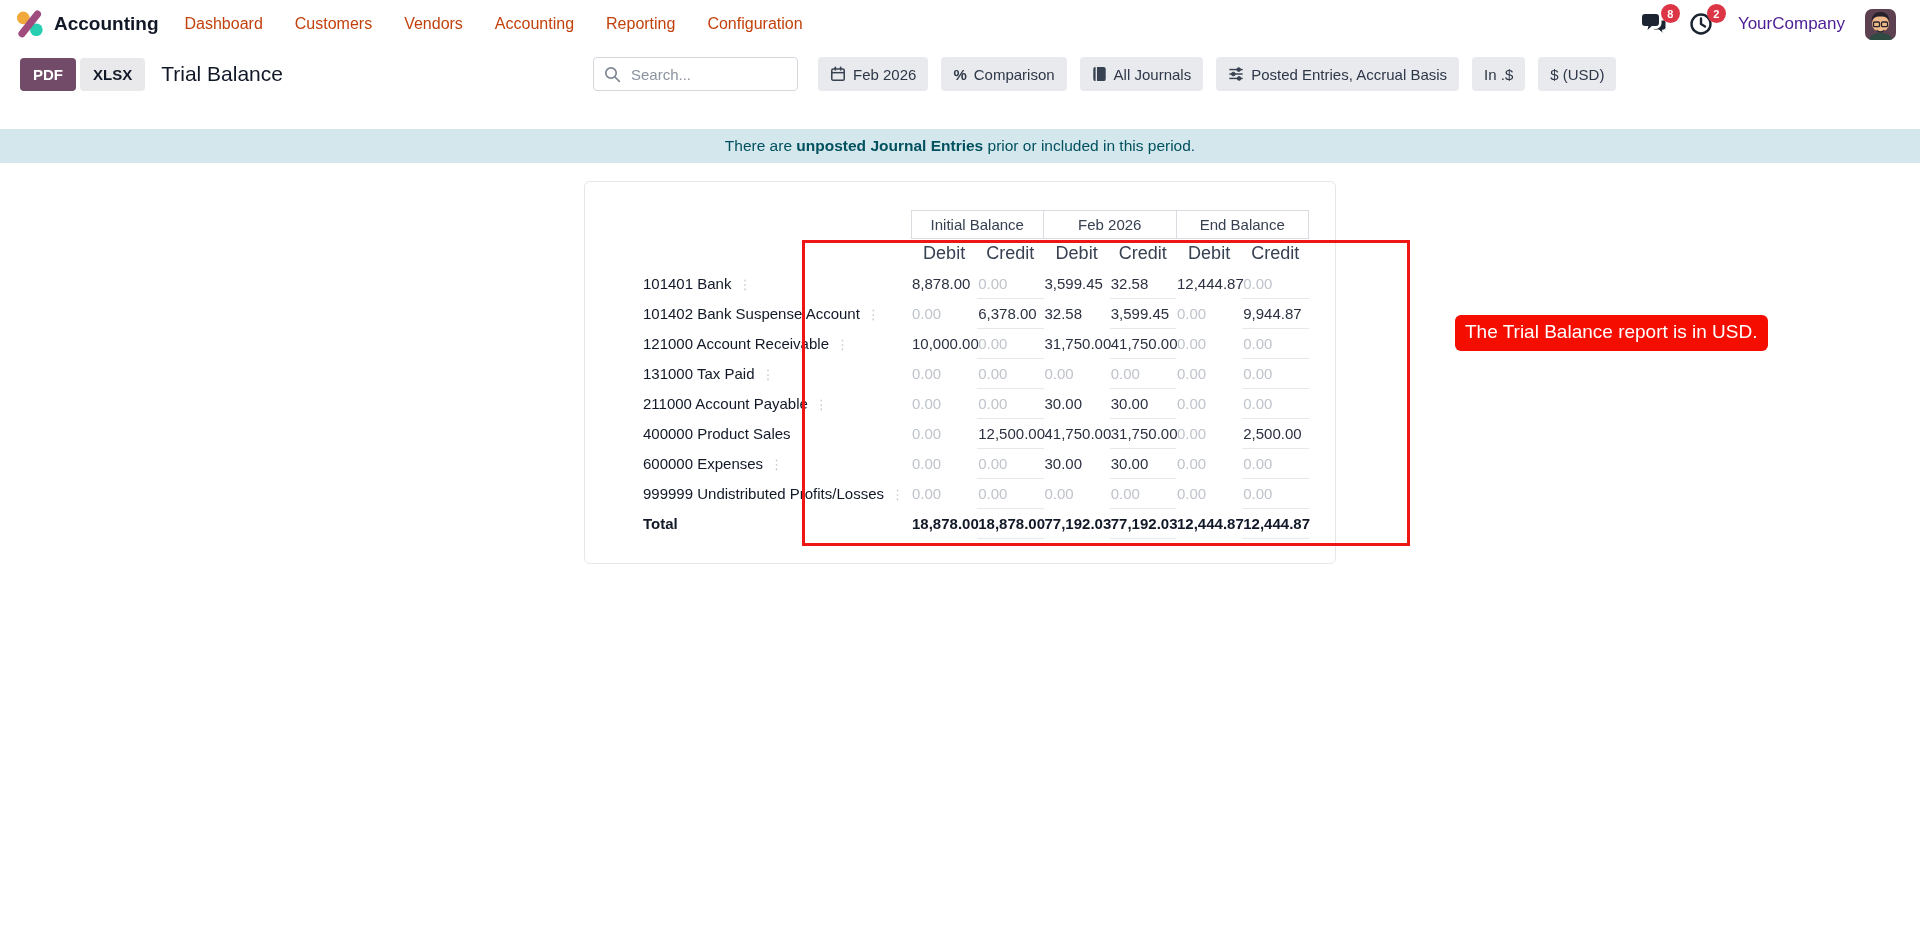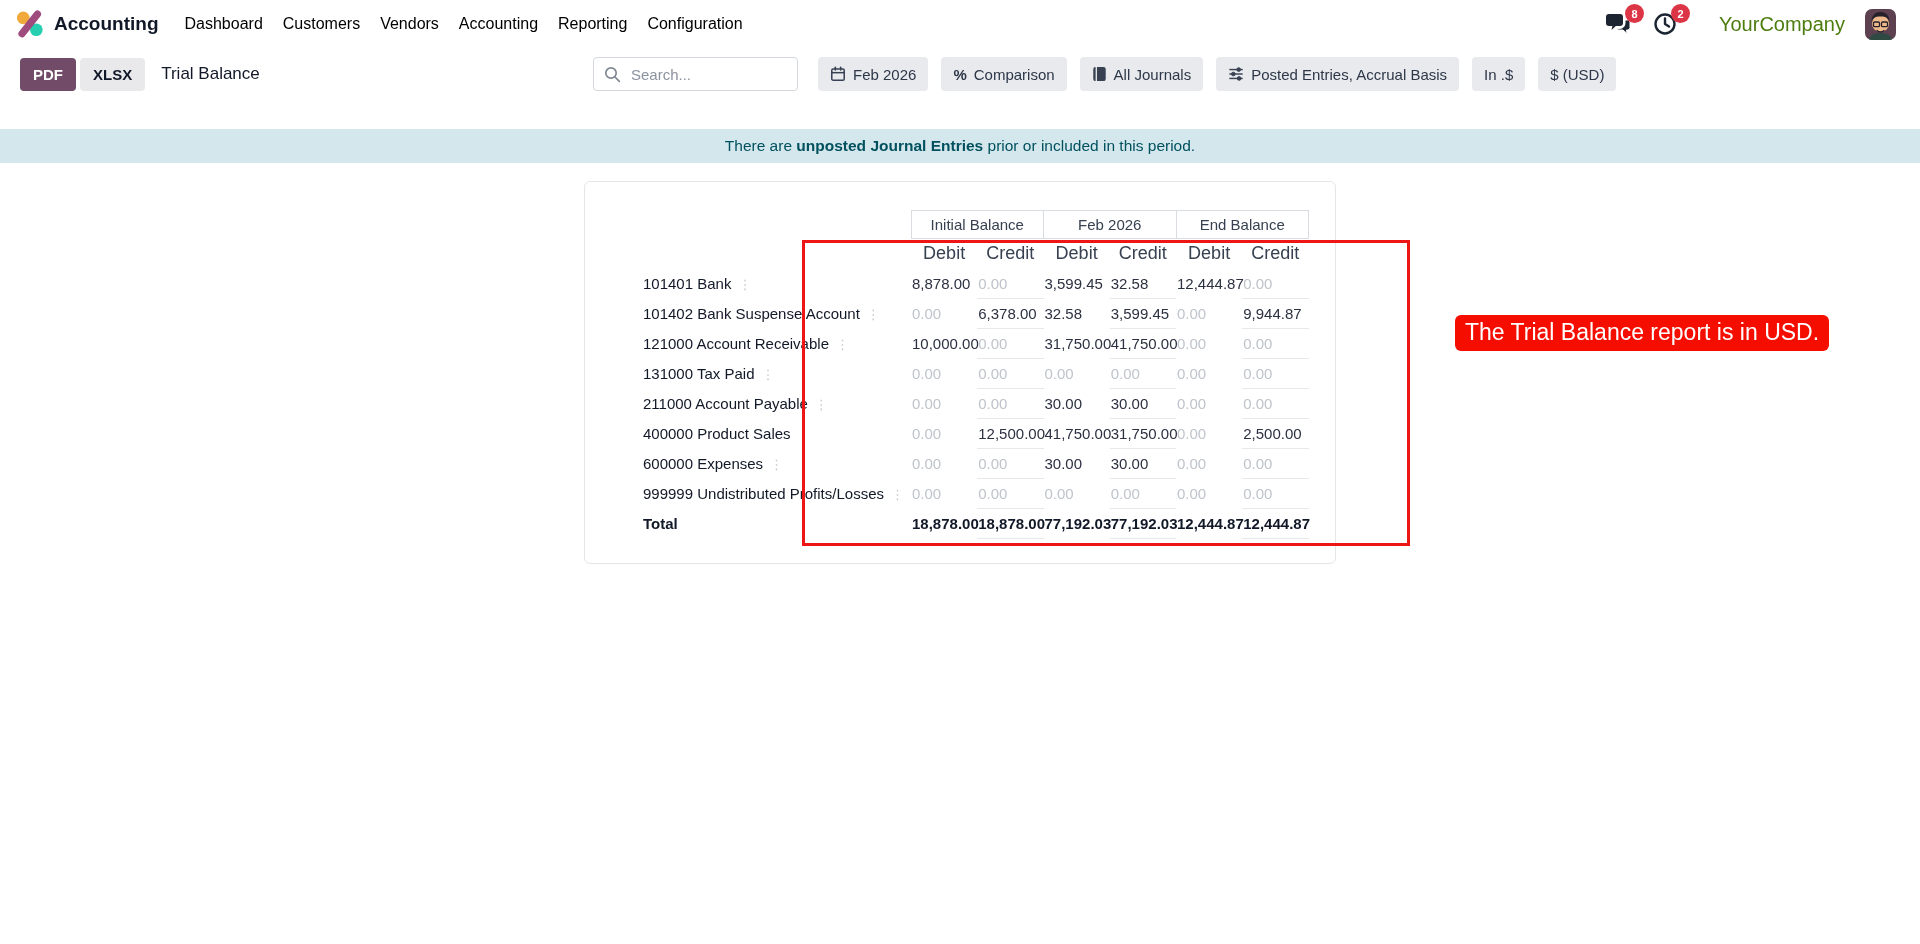--- a/index.html
+++ b/index.html
@@ -7,37 +7,37 @@
   body {
     width:1920px; height:944px; position:relative; overflow:hidden;
     background:#ffffff; color:#111827;
     font-family:"Liberation Sans", sans-serif;
   }
 
   
   .navbar { height:48px; display:flex; align-items:center; padding:0 16px; background:#fff; }
   .logo { width:28px; height:28px; flex:0 0 auto; }
   .brand { font-size:19px; font-weight:700; color:#111827; margin:0 10px 0 10px; }
-  .nav-items { display:flex; gap:20px; margin-left:16px; font-size:16px; color:#000000; }
+  .nav-items { display:flex; gap:32px; margin-left:16px; font-size:16px; color:#c2410c; }
   .nav-item { cursor:pointer; white-space:nowrap; }
   .nav-right { margin-left:auto; display:flex; align-items:center; gap:20px; padding-right:8px; }
   .icon-wrap { position:relative; width:26px; height:26px; display:flex; align-items:center; justify-content:center; cursor:pointer; }
   .badge { position:absolute; top:-7px; right:-12px; min-width:19px; height:19px; padding:0 5px;
            border-radius:10px; color:#fff; font-size:11px; font-weight:700;
            display:flex; align-items:center; justify-content:center; }
-  .company { font-size:20px; color:#4d7c0f; cursor:pointer; margin-left:21px; }
+  .company { font-size:17px; color:#4c1d95; cursor:pointer; margin-left:4px; }
   .avatar { width:31px; height:31px; border-radius:7px; overflow:hidden; cursor:pointer; }
 
   
   .control-bar { height:52px; position:relative; display:flex; align-items:center; padding:0 20px; background:#fff; }
   .btn { border:none; border-radius:4px; height:33px; padding:0 13px; font-size:15px;
          font-family:inherit; cursor:pointer; display:inline-flex; align-items:center; }
   .btn-pdf { color:#fff; font-weight:600; }
   .btn-xlsx { background:#e9e9eb; color:#111827; font-weight:600; margin-left:4px; }
-  .view-title { font-size:17px; color:#111827; margin-left:16px; }
+  .view-title { font-size:21px; color:#111827; margin-left:16px; }
 
   .search-wrap { position:absolute; left:593px; top:9px; width:205px; height:34px;
                  border:1px solid #d4d8dd; border-radius:4px; background:#fff;
                  display:flex; align-items:center; gap:8px; padding:0 10px; }
   .search-wrap input { border:none; outline:none; width:100%; font-size:15px; font-family:inherit; color:#701a75; background:transparent; }
   .search-wrap input::placeholder { color:#8b93a0; }
 
   .filters { position:absolute; left:818px; top:9px; display:flex; gap:13px; }
   .filter-btn { background:#e8eaed; border:none; border-radius:4px; height:34px; padding:0 12px;
                 font-size:15px; color:#2d3748; font-family:inherit; cursor:pointer;
@@ -63,21 +63,21 @@
   .dots { color:#c3c7cd; margin-left:7px; font-size:13px; cursor:pointer; }
   .num { text-align:left; padding-right:10px; color:#2b3140; }
   .num.muted { color:#bfc4cb; }
   .credit { border-bottom:1px solid #e6e8ea; }
   tr.total td { font-weight:700; color:#111827; }
 
   
   .highlight-rect { position:absolute; left:802px; top:240px; width:608px; height:306px;
                     border:3px solid #ee1515; pointer-events:none; z-index:5; background:transparent; }
   .annotation { position:absolute; left:1455px; top:315px; z-index:6; color:#fff;
-                font-size:23px; line-height:28px; padding:3px 10px 5px; border-radius:6px; white-space:nowrap; }
+                font-size:19px; line-height:28px; padding:3px 10px 5px; border-radius:6px; white-space:nowrap; }
 
   svg { display:block; }
 </style>
 </head>
 <body>
 
 <header class="navbar">
   <span class="logo">
     <svg width="28" height="28" viewBox="0 0 27 27">
       <circle cx="7" cy="7.6" r="6.1" fill="#f2a93c"></circle>

